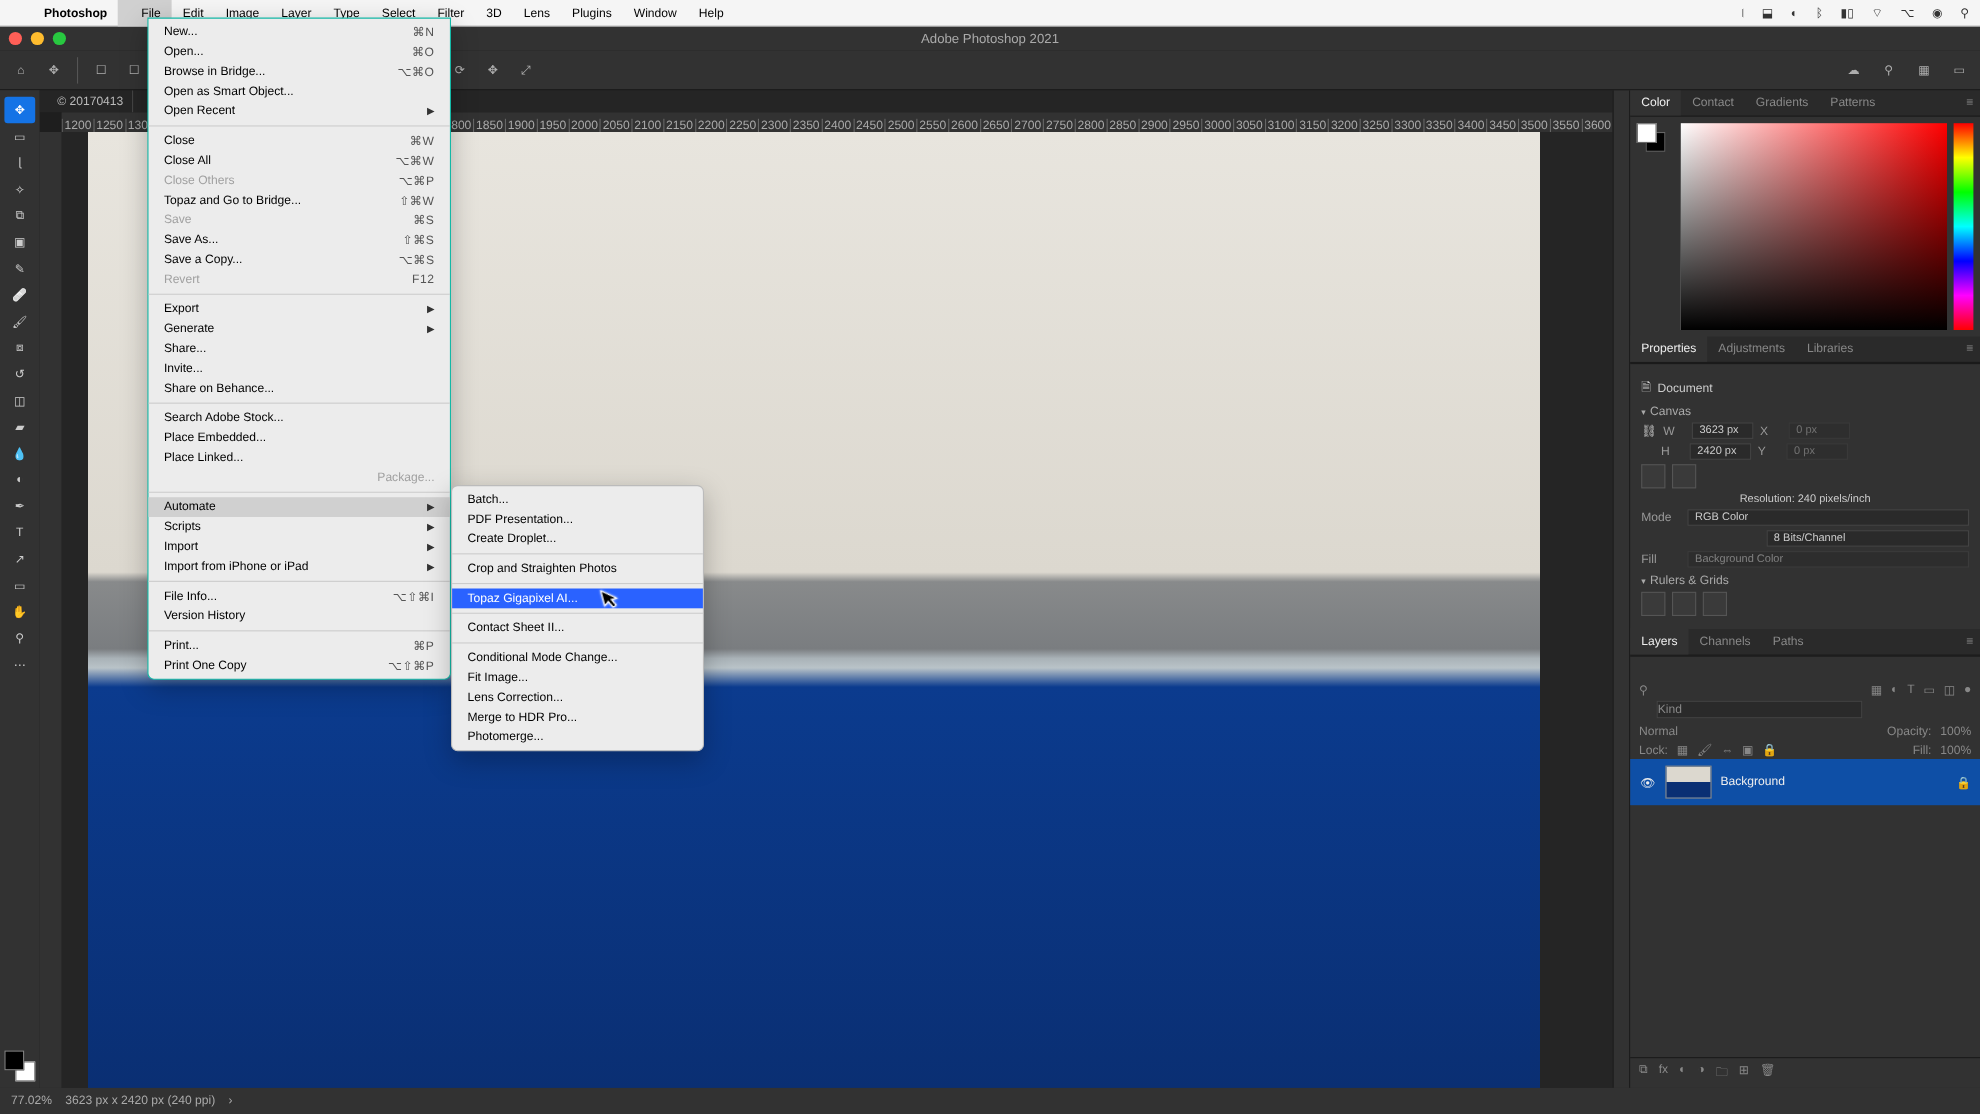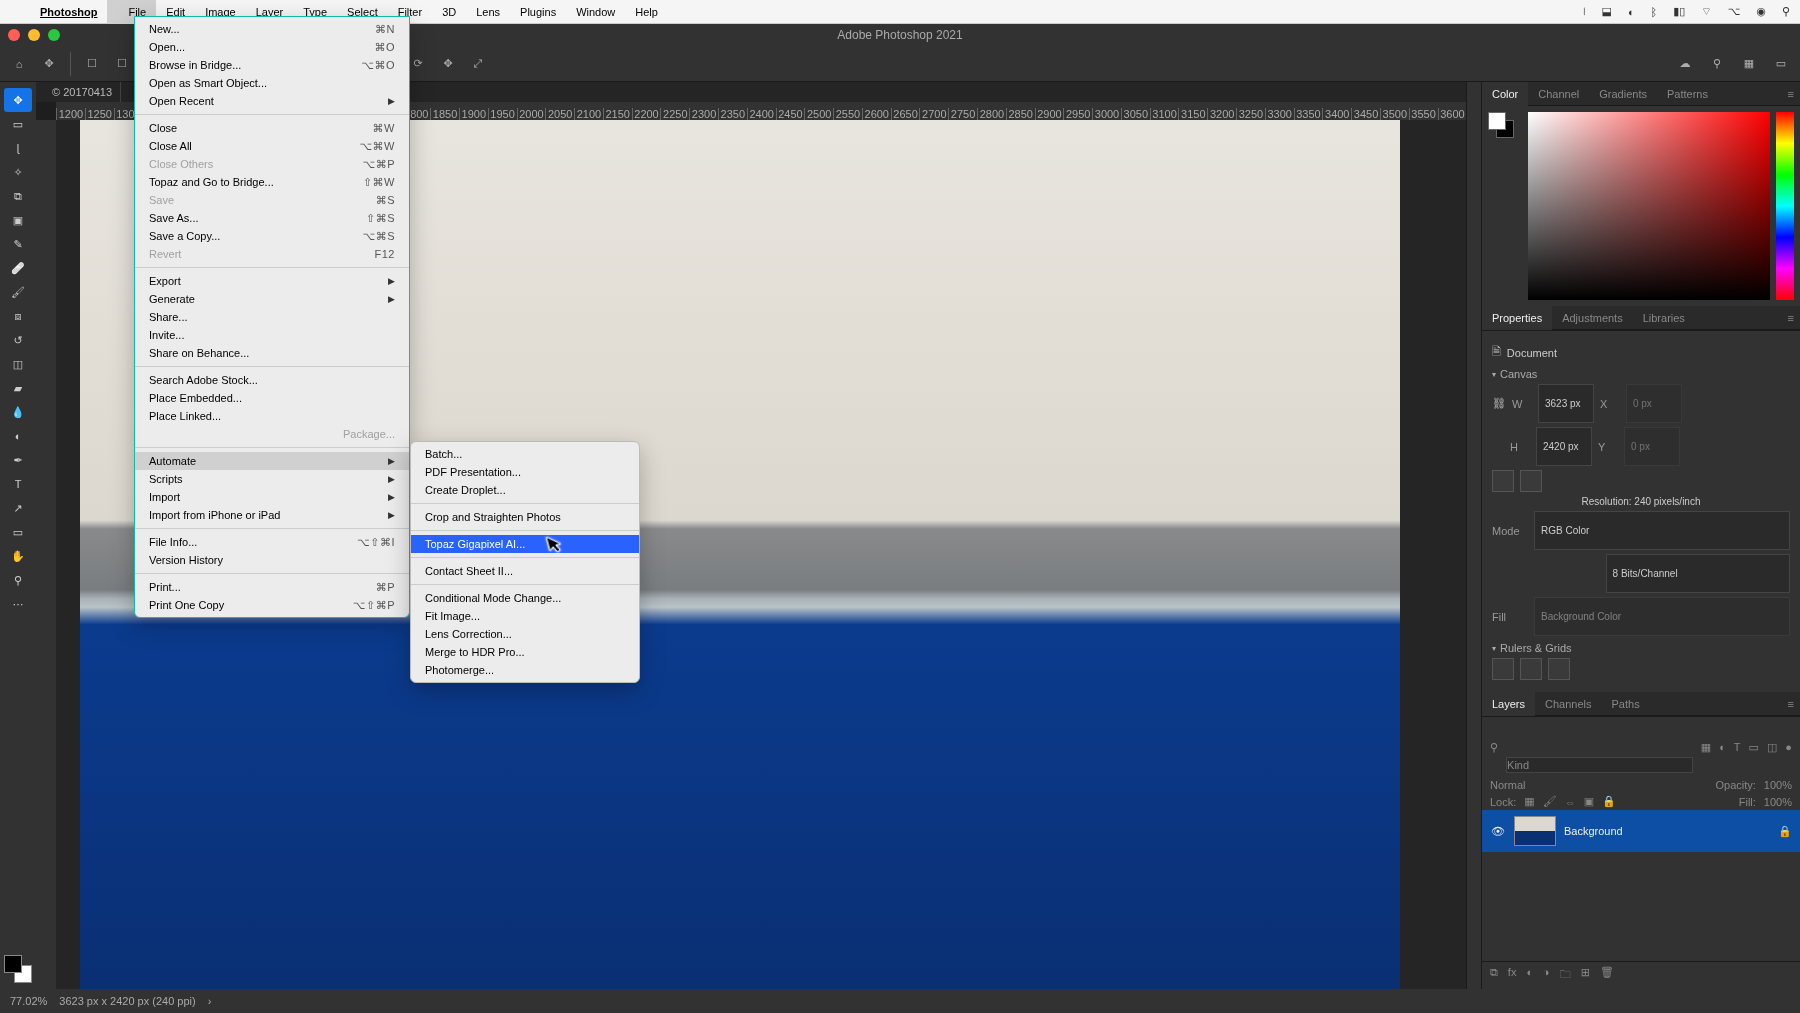--- a/index.html
+++ b/index.html
@@ -1,21 +1,21 @@
 <!DOCTYPE html>
 <html><head>
 <meta charset="utf-8">
 <style>
 * { margin: 0; padding: 0; box-sizing: border-box; font-family: -apple-system, "Helvetica Neue", Arial, sans-serif; font-size: 11px; user-select: none; }
 body { background: #1e1e1e; overflow: hidden; width: 1800px; height: 1013px; position: relative; }
 
 
 .mac-menubar { position: absolute; top: 0; left: 0; right: 0; height: 24px; background: #f5f5f5; display: flex; align-items: center; padding: 0 10px; gap: 0; border-bottom: 1px solid #ccc; z-index: 100; }
 .mac-menubar .apple { font-size: 14px; padding: 0 10px; }
-.mac-menubar .app-name { font-weight: 600; padding: 0 10px; text-decoration: underline; }
+.mac-menubar .app-name { font-weight: 600; padding: 0 10px; }
 .mac-menubar .menu-item { padding: 0 10px; line-height: 24px; color: #000; }
 .mac-menubar .menu-item.open { background: #d0d0d0; padding-left: 21px; }
 .mac-menubar .right { margin-left: auto; display: flex; align-items: center; gap: 16px; color: #333; font-size: 14px; }
 .mac-menubar .right span { display: inline-block; }
 
 
 .titlebar { position: absolute; top: 24px; left: 0; right: 0; height: 22px; background: #323232; display: flex; align-items: center; padding-left: 8px; z-index: 50; }
 .tl-btn { width: 12px; height: 12px; border-radius: 50%; margin-right: 8px; }
 .tl-close { background: #ff5f57; } .tl-min { background: #febc2e; } .tl-max { background: #28c840; }
 .titlebar .title { position: absolute; left: 50%; transform: translateX(-50%); color: #aaa; font-size: 12px; }
@@ -45,37 +45,37 @@
 
 
 .canvas-wrap { position: absolute; top: 120px; left: 56px; right: 334px; bottom: 24px; background: #252525; overflow: hidden; z-index: 10; }
 .canvas { position: absolute; top: 0; left: 24px; width: 1320px; height: 870px; background: linear-gradient(#e8e5de 0%, #dcd8cf 46%, #888a8b 47%, #7a7d80 54%, #a9b2b7 55%, #b9c3c8 56%, #0b3b8e 58%, #0a2f73 100%); }
 
 
 .dock-strip { position: absolute; top: 82px; right: 318px; width: 16px; bottom: 24px; background: #323232; border-left: 1px solid #1a1a1a; border-right: 1px solid #1a1a1a; z-index: 35; }
 
 
 .right-panels { position: absolute; top: 82px; right: 0; width: 318px; bottom: 24px; background: #323232; display: flex; flex-direction: column; z-index: 35; }
-.panel-tabs { display: flex; height: 24px; background: #2a2a2a; border-bottom: 1px solid #1a1a1a; align-items: center; }
+.panel-tabs { display: flex; height: 24px; background: #2a2a2a; border-bottom: 1px solid #1a1a1a; align-items: flex-end; }
 .panel-tabs span { padding: 0 10px; line-height: 24px; color: #888; }
 .panel-tabs span.active { color: #eee; background: #323232; }
 .panel-tabs .menu-dots { margin-left: auto; padding: 0 6px; color: #888; }
 
 .color-panel { height: 200px; position: relative; display: flex; }
 .color-sw { width: 40px; padding: 6px; }
 .fgbg { position: relative; width: 26px; height: 26px; }
 .fgbg .f { position: absolute; top: 0; left: 0; width: 18px; height: 18px; background: #fff; border: 1px solid #666; }
 .fgbg .b { position: absolute; bottom: 0; right: 0; width: 18px; height: 18px; background: #000; border: 1px solid #666; }
 .spectrum { flex: 1; margin: 6px; position: relative; background: linear-gradient(to bottom, rgba(255,255,255,0), #000), linear-gradient(to right, #fff, #ff0000); }
 .hue { width: 18px; margin: 6px 6px 6px 0; background: linear-gradient(#f00,#ff0,#0f0,#0ff,#00f,#f0f,#f00); }
 
 .props-panel { flex: none; padding: 8px 10px; color: #ccc; border-top: 1px solid #1a1a1a; }
 .props-panel .row { display: flex; align-items: center; gap: 6px; margin: 4px 0; font-size: 10px; }
 .props-panel .label { width: 20px; color: #999; }
-.props-panel .val { background: #2a2a2a; border: 1px solid #444; padding: 13px 6px; min-width: 56px; font-size: 10px; }
+.props-panel .val { background: #2a2a2a; border: 1px solid #444; padding: 1px 6px; min-width: 56px; font-size: 10px; }
 .props-panel .sub { color: #aaa; margin: 6px 0 2px; display: flex; align-items: center; gap: 4px; }
 .props-panel .sub::before { content: "▾"; font-size: 8px; }
 .icon-row { display: flex; gap: 6px; margin: 4px 0; }
 .icon-row .ib { width: 22px; height: 22px; border: 1px solid #555; background: #3a3a3a; }
 
 .layers-panel { flex: 1; border-top: 1px solid #1a1a1a; display: flex; flex-direction: column; }
 .layers-panel .tools-row { display: flex; align-items: center; gap: 8px; padding: 4px 8px; color: #888; font-size: 10px; }
 .layers-panel .tools-row .search { flex: 1; background: #2a2a2a; border: 1px solid #444; padding: 1px 0; color: #888; margin-top: 36px; }
 .layers-panel .opacity-row { display: flex; align-items: center; gap: 8px; padding: 2px 8px; color: #888; font-size: 10px; }
 .layer { display: flex; align-items: center; gap: 8px; padding: 6px 8px; background: #0e4fa6; color: #eee; }
@@ -258,21 +258,21 @@
 <div class="canvas-wrap">
   <div class="canvas"></div>
 </div>
 
 <div class="dock-strip"></div>
 
 <div class="right-panels">
 
   <div class="panel-tabs" id="color-tabs">
       <span class="active">Color</span>
-      <span>Channel</span>
+      <span>Contact</span>
       <span>Gradients</span>
       <span>Patterns</span>
       <span class="menu-dots">≡</span>
     </div>
   <div class="color-panel">
     <div class="color-sw">
       <div class="fgbg">
           <div class="b"></div>
           <div class="f"></div>
         </div>

